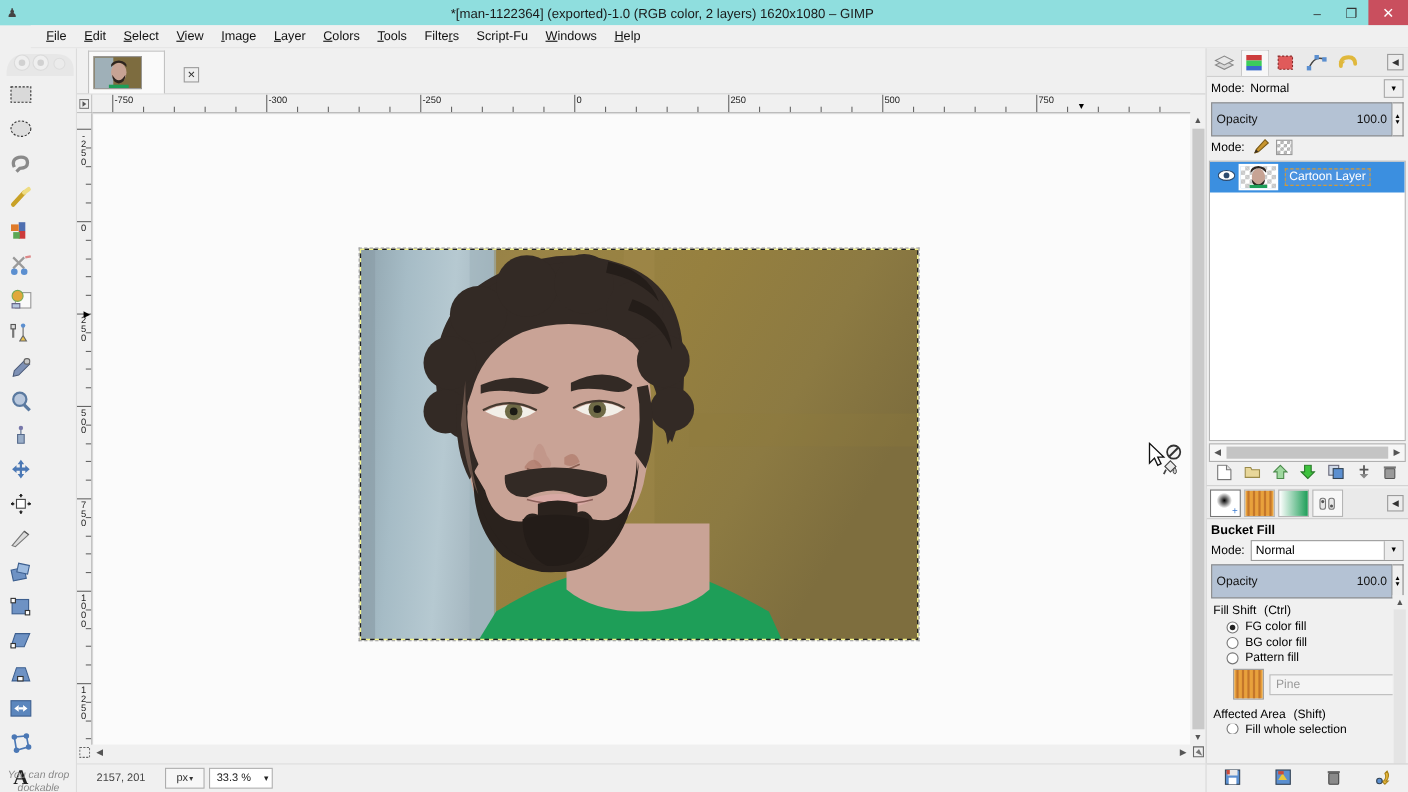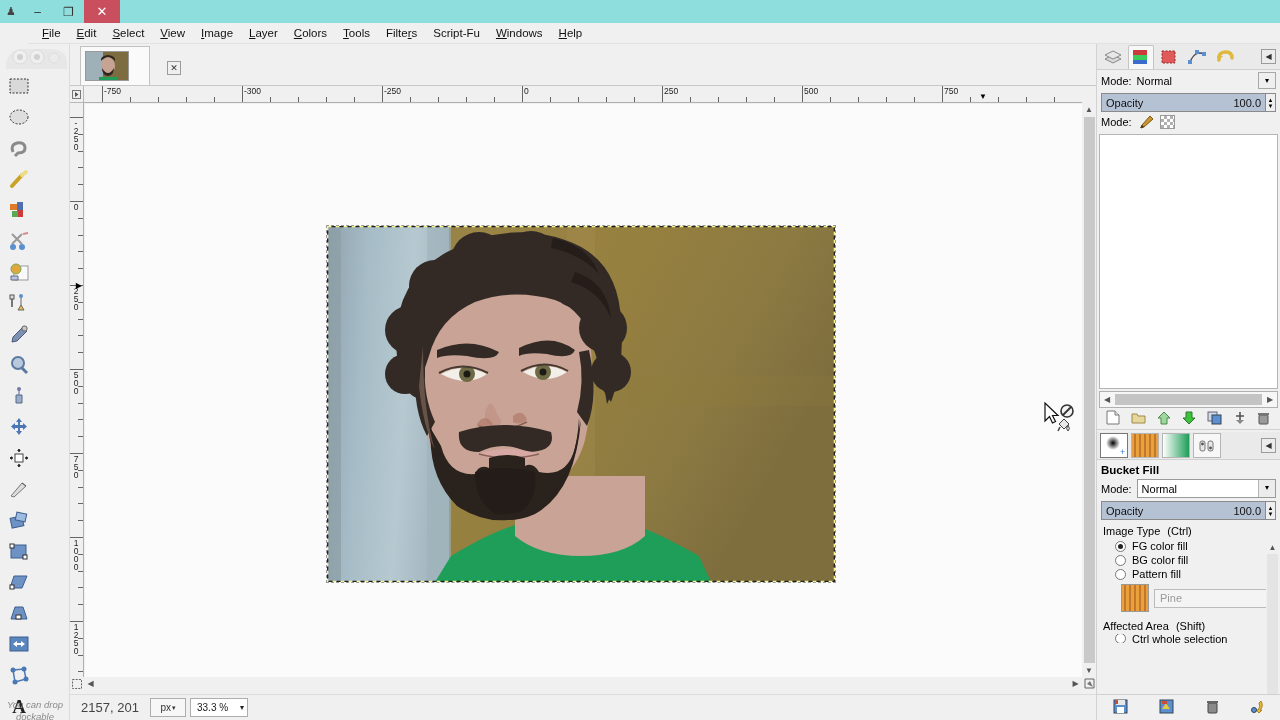--- a/index.html
+++ b/index.html
@@ -131,21 +131,21 @@
   .nav-corner {
     position:absolute; left:1012px; top:591px; width:14px; height:13px;
     display:flex; align-items:center; justify-content:center;
   }
 
   
   .statusbar {
     position:absolute; left:70px; top:694px; width:1026px; height:26px;
     background:#f0f0f0; display:flex; align-items:center; border-top:1px solid #ddd;
   }
-  .pos-label { width:80px; text-align:center; font-size:13px; color:#444; }
+  .pos-label { width:80px; text-align:center; font-size:10px; color:#444; }
   .unit-combo {
     width:36px; height:19px; border:1px solid #adadad; background:#f7f7f7;
     display:flex; align-items:center; justify-content:center; font-size:10px;
     margin-right:4px; color:#333;
   }
   .zoom-combo {
     width:58px; height:19px; border:1px solid #adadad; background:#fff;
     display:flex; align-items:center; font-size:10px; padding-left:6px; color:#222;
     position:relative;
   }
@@ -174,21 +174,21 @@
   }
   .mode-row {
     height:21px; display:flex; align-items:center; padding:0 4px; gap:5px;
   }
   .mode-lbl { font-size:11px; }
   .mode-val { flex:1; font-size:11px; }
   .mode-drop {
     width:18px; height:17px; border:1px solid #a8a8a8; background:#efefef;
     font-size:8px; text-align:center; line-height:15px;
   }
-  .slider-row { margin:2px 4px 0 4px; height:19px; display:flex; }
+  .slider-row { margin:2px 4px 0 4px; height:31px; display:flex; }
   .slider {
     flex:1; border:1px solid #8a8a8a; background:#b4c2d4;
     display:flex; align-items:center; justify-content:space-between;
     padding:0 4px; font-size:11px; color:#111;
   }
   .spin { width:10px; border:1px solid #8a8a8a; border-left:none; background:#efefef;
     display:flex; flex-direction:column; font-size:6px; align-items:center; justify-content:center; line-height:6px; }
   .lock-row { height:20px; display:flex; align-items:center; padding:0 4px; gap:6px; font-size:11px; }
   .lock-alpha { width:15px; height:14px;
     background-image:linear-gradient(45deg,#b0b0b0 25%,transparent 25%,transparent 75%,#b0b0b0 75%),
@@ -269,20 +269,21 @@
   }
   .cursor-layer { position:absolute; left:958px; top:298px; pointer-events:none; }
 </style>
 </head>
 <body>
 
 <div id="app">
 
   <div class="titlebar">
     <span class="title-icon">♟</span>
+    <span class="title-text">*[man-1122364] (exported)-1.0 (RGB color, 2 layers) 1620x1080 – GIMP</span>
     <div class="win-btns">
       <div class="win-btn">–</div>
       <div class="win-btn">❐</div>
       <div class="win-btn close">✕</div>
     </div>
   </div>
 
   <div class="menubar">
     <div class="menu-item"><u>F</u><span>ile</span></div>
     <div class="menu-item"><u>E</u>dit</div>
@@ -771,20 +772,37 @@
       <span>
         <svg width="16" height="15">
             <path d="M12 2 L15 5 L6 13 L3 14 L4 11 Z" fill="#c8952e" stroke="#7a5a18"></path>
             <path d="M4 11 L6 13 L2 14 Z" fill="#3a2e1e"></path>
           </svg>
       </span>
       <span class="lock-alpha"></span>
     </div>
 
     <div class="layerlist">
+      <div class="layer-row sel">
+        <span class="eye">
+          <svg width="16" height="11">
+              <ellipse cx="8" cy="5.5" rx="7.5" ry="4.5" fill="#fff" stroke="#2c4a6e"></ellipse>
+              <circle cx="8" cy="5.5" r="2.6" fill="#2c4a6e"></circle>
+            </svg>
+        </span>
+        <span class="lthumb checker">
+          <svg width="32" height="20" viewBox="0 0 32 20">
+            <ellipse cx="16" cy="10" rx="6" ry="8" fill="#c7a394"></ellipse>
+            <path d="M9 6 Q16 -2 23 6 Q24 1 16 0 Q8 1 9 6 Z" fill="#2e2520"></path>
+            <path d="M10 12 Q16 21 22 12 Q22 18 16 19 Q10 18 10 12 Z" fill="#2e2520"></path>
+            <rect x="8" y="17" width="16" height="3" fill="#1e9e58"></rect>
+          </svg>
+        </span>
+        <span class="lname edit">Cartoon Layer</span>
+      </div>
     </div>
 
     <div class="layer-scroll">
       <span class="lsb-arrow">◀</span>
       <span class="lsb-thumb"></span>
       <span class="lsb-arrow">▶</span>
     </div>
 
     <div class="layer-toolbar">
       <span>
@@ -883,21 +901,21 @@
         <span>Opacity</span>
         <span>100.0</span>
       </div>
       <div class="spin">
           <span>▲</span>
           <span>▼</span>
         </div>
     </div>
 
     <div class="section-lbl">
-      <span>Image Type</span>
+      <span>Fill Shift</span>
       <span style="margin-left:4px">(Ctrl)</span>
     </div>
 
     <div class="radio-row">
       <span class="radio on"></span>
       <span>FG color fill</span>
     </div>
     <div class="radio-row">
       <span class="radio"></span>
       <span>BG color fill</span>
@@ -916,21 +934,21 @@
       </span>
       <span class="pattern-name">Pine</span>
     </div>
 
     <div class="section-lbl">
       <span>Affected Area</span>
       <span style="margin-left:4px">(Shift)</span>
     </div>
     <div class="radio-row" style="overflow:hidden;height:9px">
       <span class="radio"></span>
-      <span>Ctrl whole selection</span>
+      <span>Fill whole selection</span>
     </div>
 
     <div class="opt-scroll" style="top:497px;height:175px">
       <span class="sb-arrow">▲</span>
       <span style="flex:1;width:11px;background:#e4e4e4"></span>
       <span class="sb-arrow">▼</span>
     </div>
 
     <div class="dock-bottom">
       <span>

